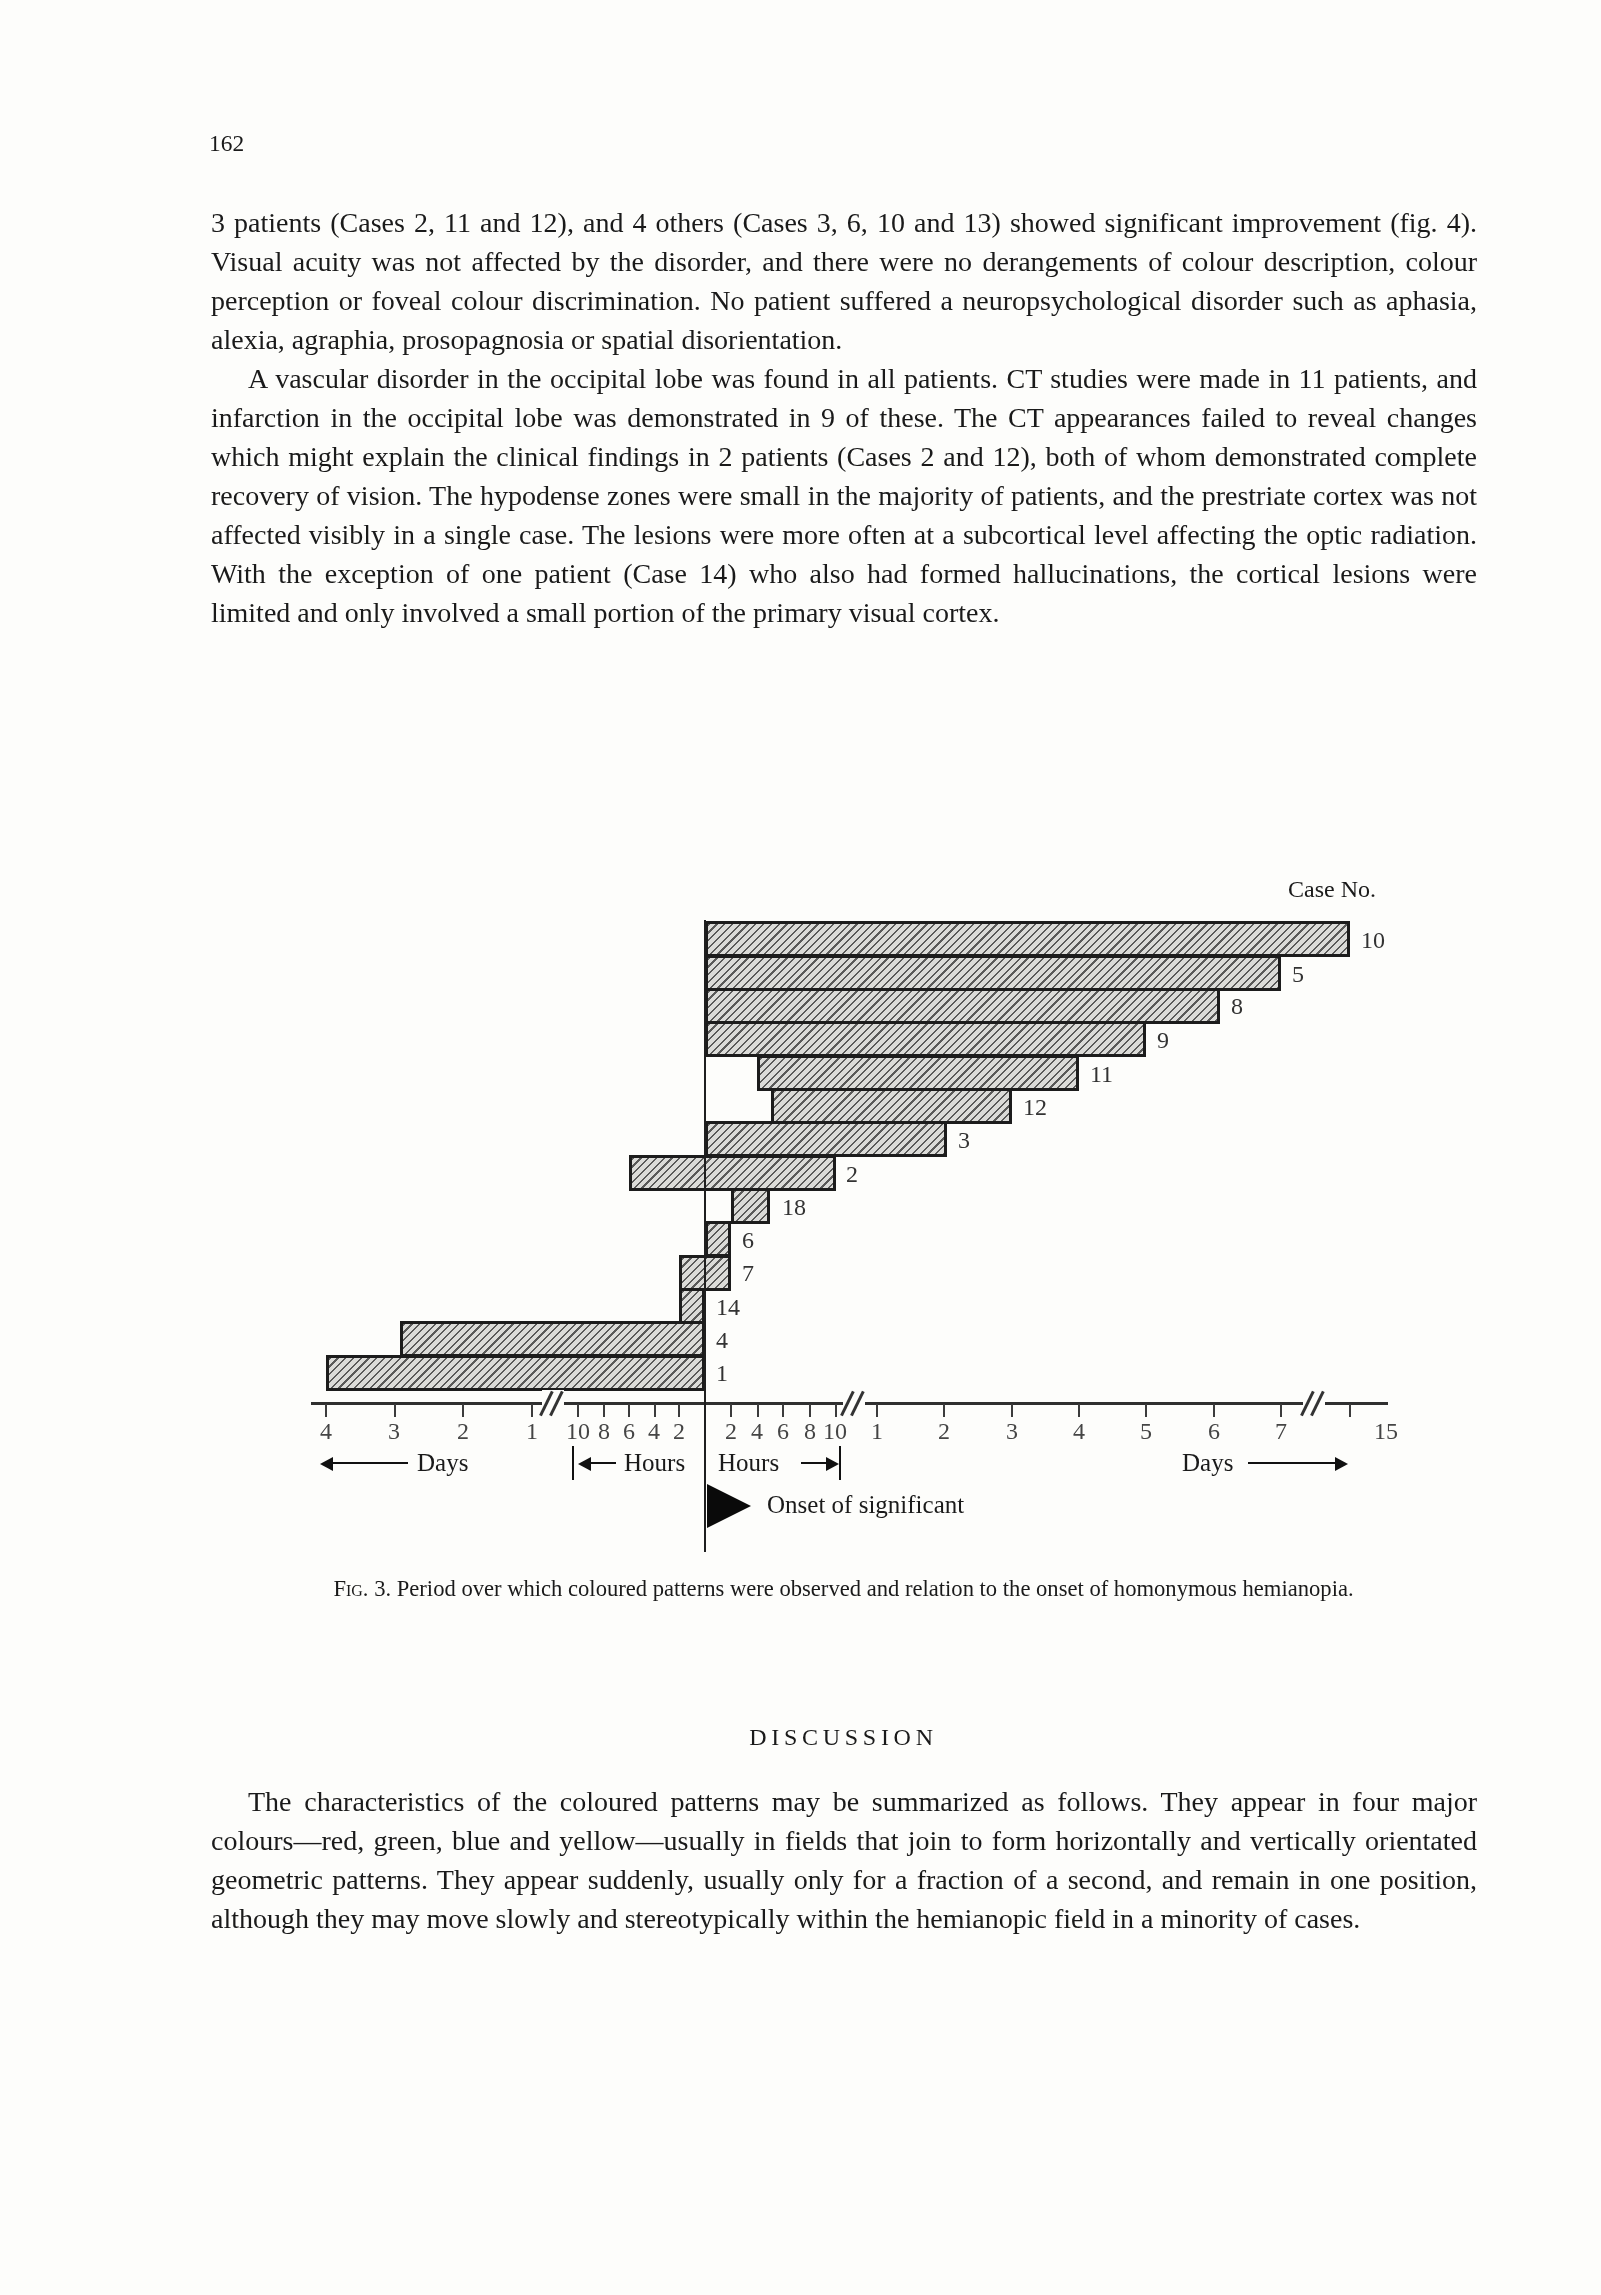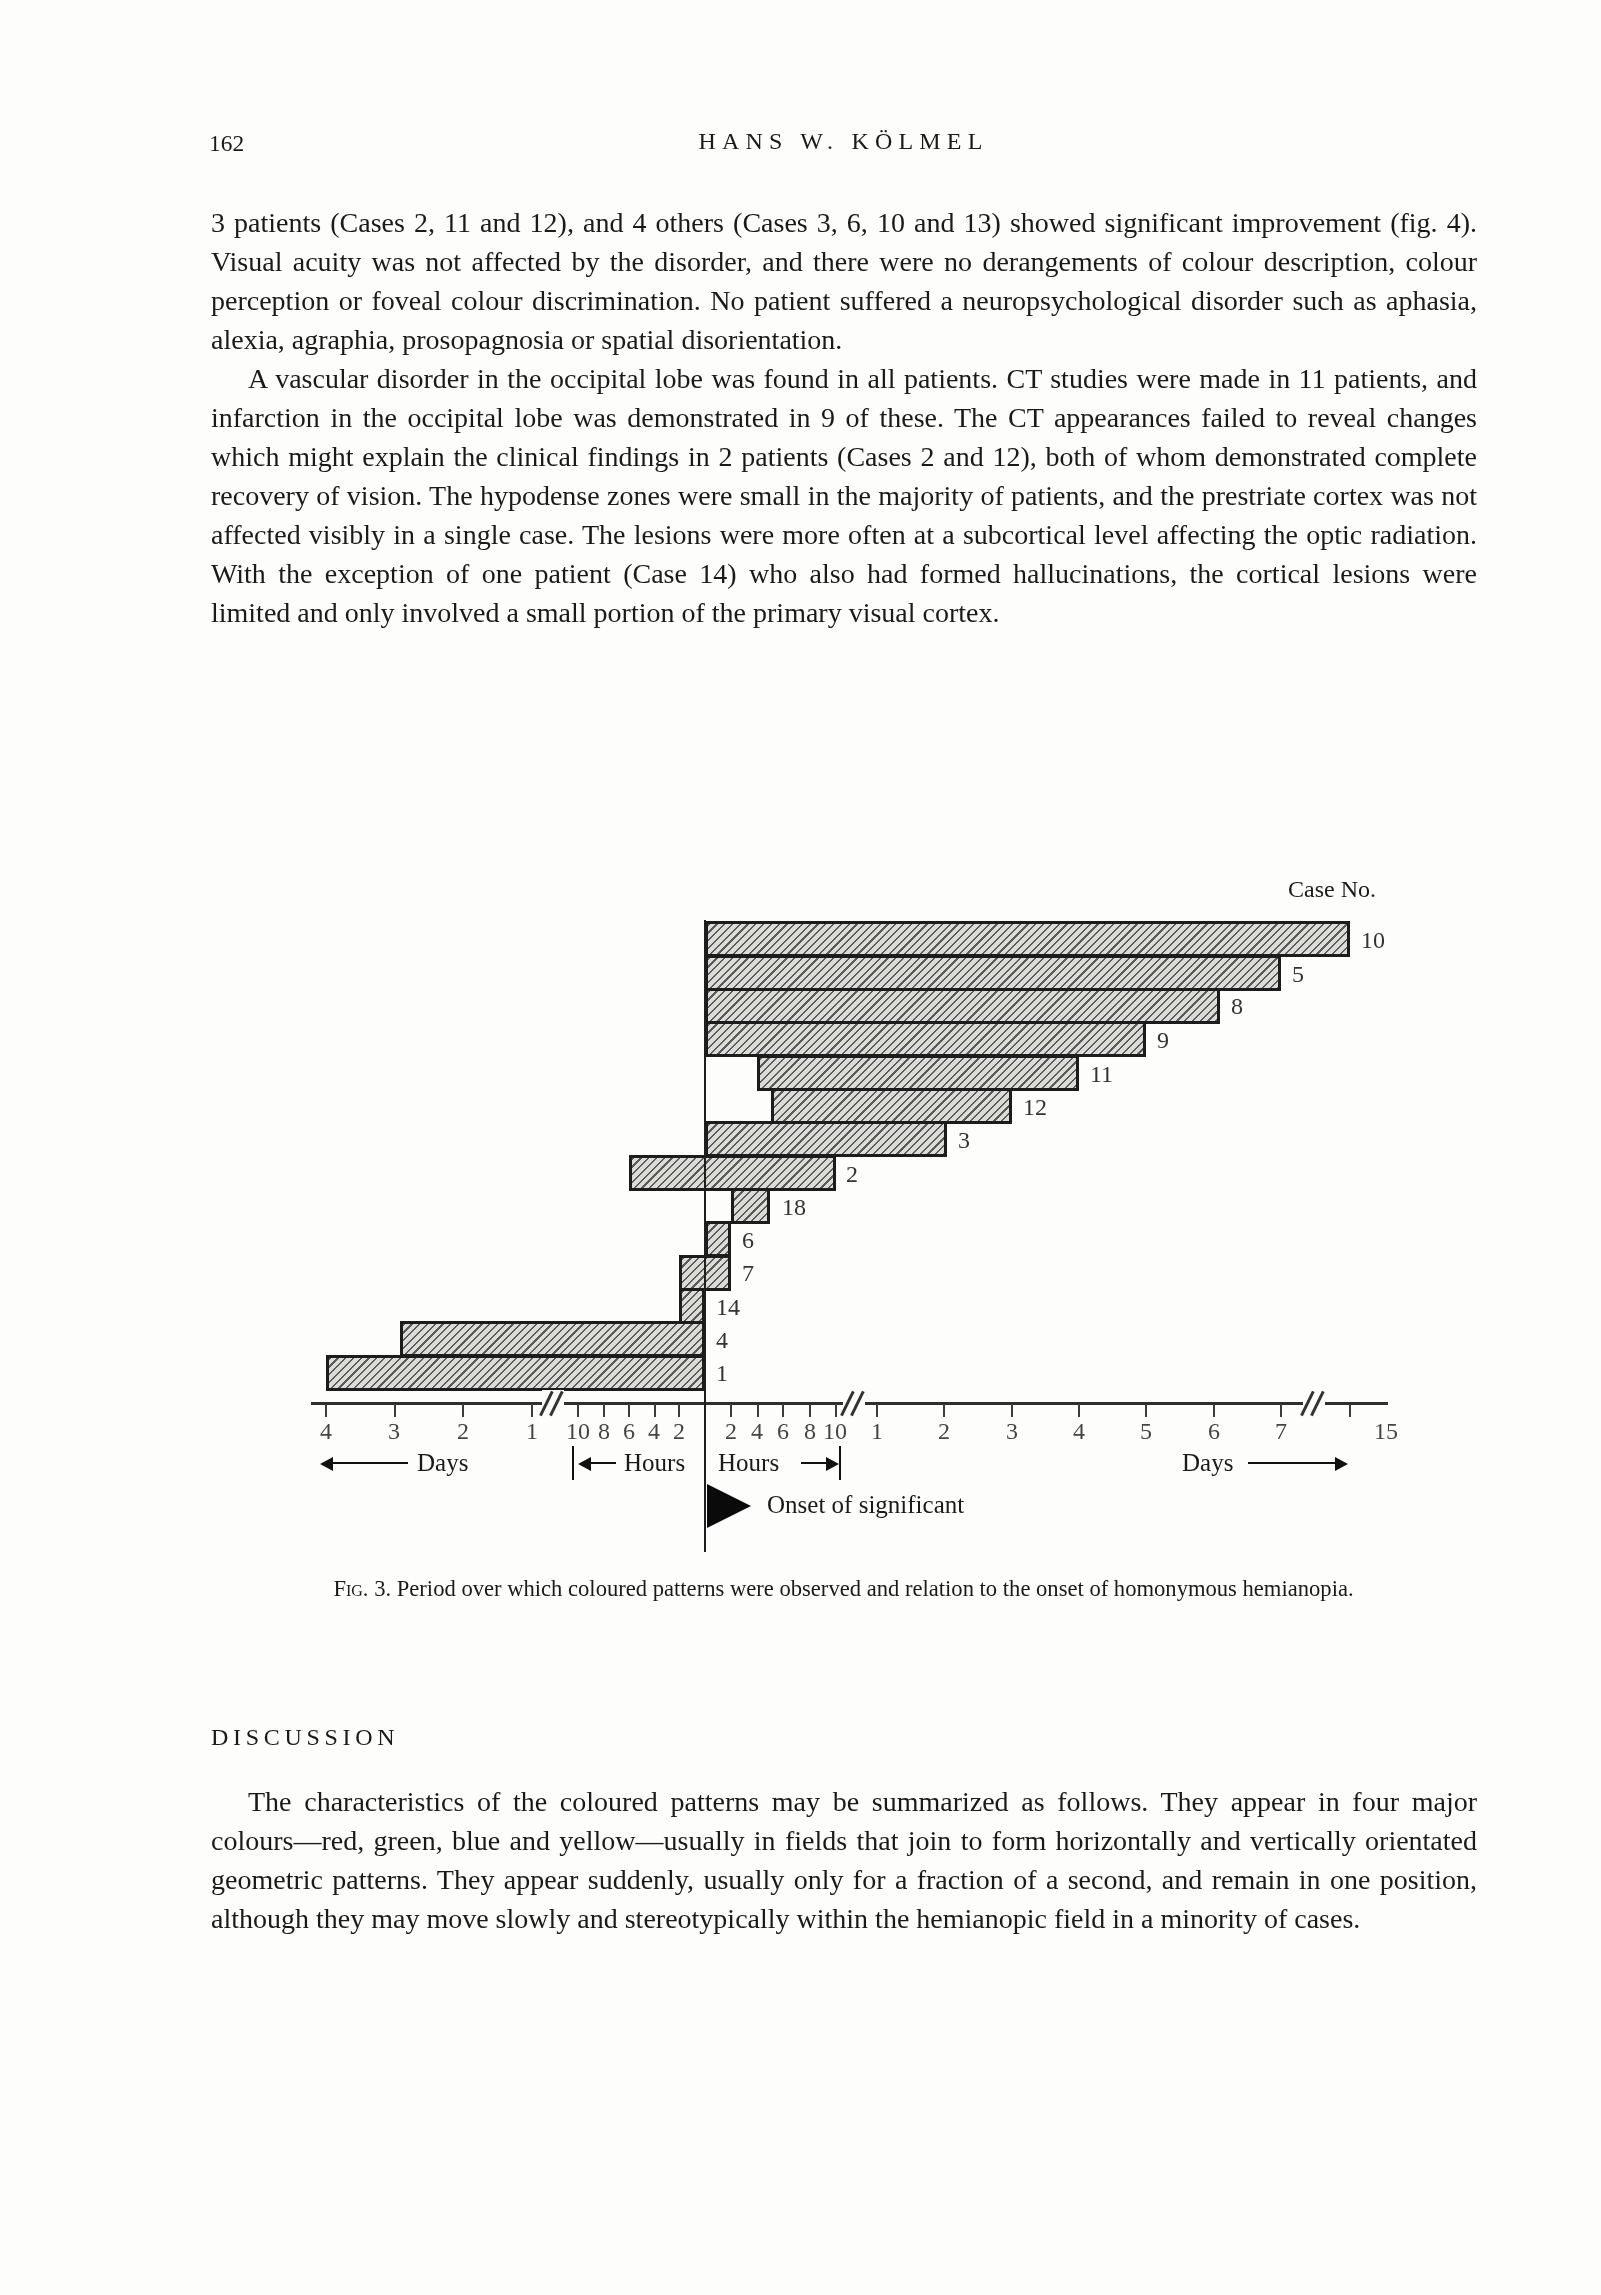--- a/index.html
+++ b/index.html
@@ -71,35 +71,34 @@
   
   .fig-caption {
     position:absolute; left:211px; top:1576px; width:1265px;
     text-align:center; font-size:22.6px;
   }
   .smallcaps { font-variant:small-caps;text-align:right; }
 
   
   .discussion-heading {
     position:absolute; left:211px; top:1724px; width:1265px;
-    font-size:24px; letter-spacing:4.7px;
+    text-align:center; font-size:24px; letter-spacing:4.7px;
   }
   .discussion-body {
     position:absolute; left:211px; top:1782px; width:1266px;
     font-size:28px; line-height:39px; text-align:justify;
   }
   .discussion-body p { margin:0; }
 </style>
 </head>
 <body>
 
 <div class="page">
 
   <span class="page-number">162</span>
-  <div class="running-title">HANS W. KÖLMEL</div>
 
   <div class="body-text">
     <p>3 patients (Cases 2, 11 and 12), and 4 others (Cases 3, 6, 10 and 13) showed significant improvement (fig. 4). Visual acuity was not affected by the disorder, and there were no derangements of colour description, colour perception or foveal colour discrimination. No patient suffered a neuropsychological disorder such as aphasia, alexia, agraphia, prosopagnosia or spatial disorientation.</p>
     <p class="indent">A vascular disorder in the occipital lobe was found in all patients. CT studies were made in 11 patients, and infarction in the occipital lobe was demonstrated in 9 of these. The CT appearances failed to reveal changes which might explain the clinical findings in 2 patients (Cases 2 and 12), both of whom demonstrated complete recovery of vision. The hypodense zones were small in the majority of patients, and the prestriate cortex was not affected visibly in a single case. The lesions were more often at a subcortical level affecting the optic radiation. With the exception of one patient (Case 14) who also had formed hallucinations, the cortical lesions were limited and only involved a small portion of the primary visual cortex.</p>
   </div>
 
   <div>
     <div class="case-no">Case No.</div>
 
     <div id="bars-layer">

